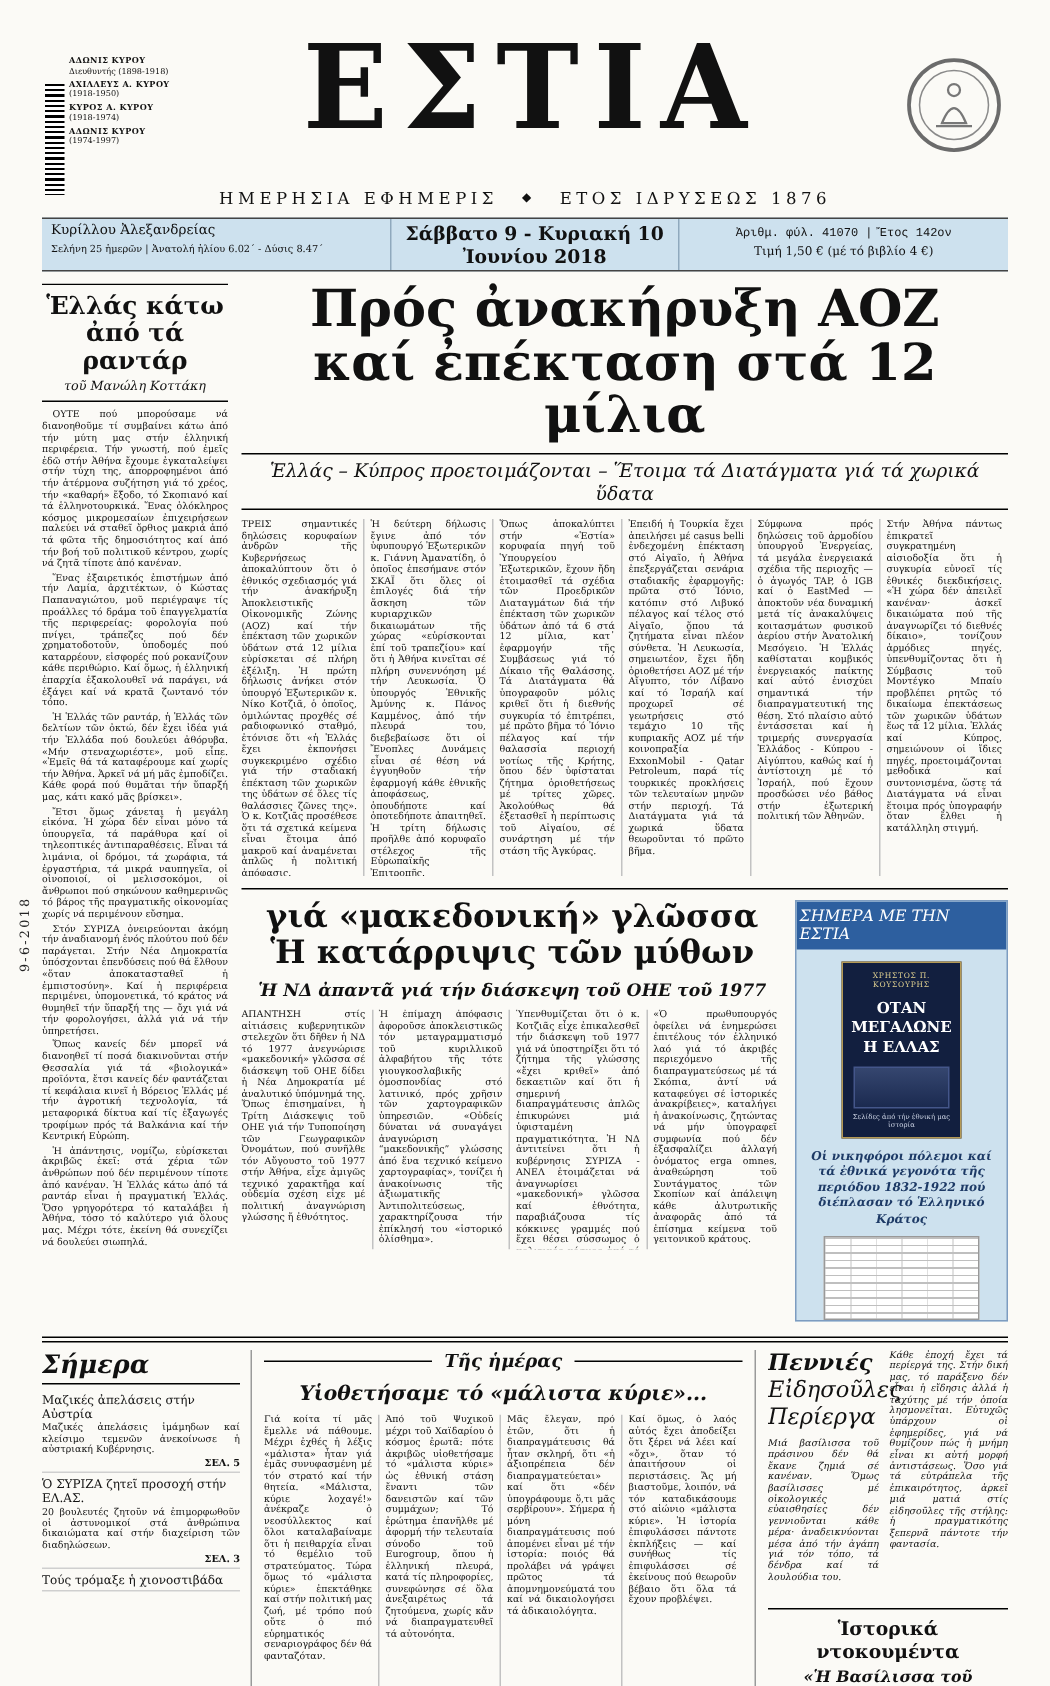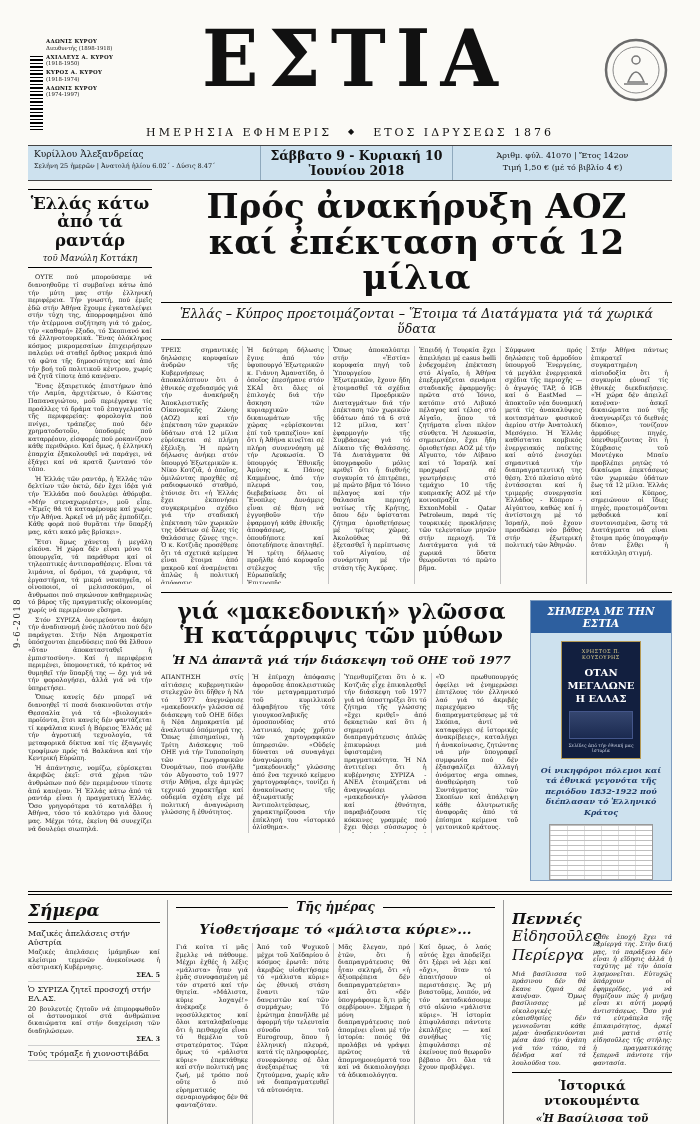--- a/index.html
+++ b/index.html
@@ -31,21 +31,21 @@
   .infobar { display:flex; margin-top:6px; background:#cde1ee;
     border-top:1px solid #444; border-bottom:1px solid #444; height:34px; }
   .ib-cell { box-sizing:border-box; padding:3px 6px; }
   .ib-c1 { width:36%; }
   .ib-c2 { width:30%; border-left:1px solid #8fa9bd; border-right:1px solid #8fa9bd;
     display:flex; align-items:center; justify-content:center; }
   .ib-c3 { width:34%; text-align:center; }
   .ib-saint { font-size:9px; }
   .ib-astro { font-size:6.5px; margin-top:3px; }
   .ib-date { font-size:12.5px; font-weight:bold; text-align:center; }
-  .ib-issue { font-size:8px; margin-top:2px; }
+  .ib-issue { font-size:8px; margin-top:2px;font-family:Liberation Mono, monospace; }
   .ib-price { font-size:8px; margin-top:3px; }
   
   .main { display:flex; gap:9px; margin-top:8px; }
   .editorial { width:124px; flex:none; height:654px; overflow:hidden; }
   .ed-head { border-top:1.5px solid #000; border-bottom:1px solid #000; text-align:center; padding:5px 0 4px; }
   .ed-title { font-size:16.5px; font-weight:bold; line-height:1.12; }
   .ed-byline { font-style:italic; font-size:8.5px; margin-top:3px; }
   .ed-body { margin-top:5px; font-size:6.3px; line-height:7.6px; text-align:justify; }
   .ed-body p { margin:0 0 2px 0; text-indent:7px; }
   .rightcol { flex:1; display:flex; flex-direction:column; min-width:0; }
@@ -57,22 +57,22 @@
     font-size:6.3px; line-height:7.5px; text-align:justify; overflow:hidden; }
   .col:first-child { border-left:none; padding-left:0; }
   .lead-cols { margin-top:6px; height:238px; overflow:hidden; }
   .feature-band { display:flex; gap:8px; margin-top:8px; border-top:1.5px solid #000; padding-top:7px; flex:1; }
   .feature { flex:1; min-width:0; }
   .feat-headline { text-align:center; font-weight:bold; font-size:21.5px; line-height:1.12; }
   .feat-deck { text-align:center; font-style:italic; font-weight:bold; font-size:11.5px; margin:5px 0 6px; }
   .feat-cols { height:160px; overflow:hidden; }
   
   .promo { width:140px; flex:none; border:1px solid #7d9cc0; background:#cde1ee; overflow:hidden; }
-  .promo-head { background:#2d5f9f; color:#fff; font-style:italic; font-weight:bold;
-    text-align:center; font-size:10.5px; padding:4px 2px; }
+  .promo-head { background:#2d5f9f; color:#fff; font-style:italic; font-weight:normal;
+    font-size:10.5px; padding:4px 2px; }
   .book { width:80px; box-sizing:border-box; margin:8px auto 6px; background:#121f3f;
     border:1px solid #b59a55; padding:6px 4px 5px; text-align:center; color:#fff; }
   .book-author { font-size:5px; color:#dcCD8f; color:#dccd8f; letter-spacing:0.5px; }
   .book-title { font-size:10px; font-weight:bold; margin-top:6px; line-height:1.3; }
   .book-art { height:26px; margin:6px 3px 4px; background:linear-gradient(180deg,#35466f,#1b2a50); border:1px solid #44568a; }
   .book-sub { font-size:4.6px; color:#cfd6e6; }
   .promo-caption { font-size:8px; font-style:italic; font-weight:bold; text-align:center;
     color:#1d3a66; padding:0 9px; line-height:1.3; }
   .promo-thumb { width:102px; height:54px; background:#fff; border:1px solid #999; margin:7px auto 0;
     background-image:repeating-linear-gradient(180deg,#bfbfbf 0 1px,transparent 1px 5px),
@@ -86,21 +86,21 @@
   .s-title { font-weight:normal; font-size:8px; line-height:1.15; }
   .s-body { font-size:6.3px; line-height:7.3px; margin-top:1px; text-align:justify; }
   .s-page { font-weight:bold; font-size:6.5px; text-align:right; margin-top:1px; }
   .day { flex:1; min-width:0; border-left:1px solid #9a9a9a; border-right:1px solid #9a9a9a; padding:0 8px; }
   .day-head { display:flex; align-items:center; gap:8px; }
   .day-head .line { flex:1; height:1px; background:#000; }
   .day-title { font-style:italic; font-weight:bold; font-size:12px; }
   .day-headline { text-align:center; font-weight:bold; font-style:italic; font-size:13.5px; margin:7px 0 6px; }
   .day-cols { height:192px; overflow:hidden; }
   .pennies { width:168px; flex:none; padding-left:8px; display:flex; flex-direction:column; box-sizing:border-box; }
-  .pen-grid { display:flex; gap:7px; height:166px; overflow:hidden;align-items:flex-end; }
+  .pen-grid { display:flex; gap:7px; height:166px; overflow:hidden; }
   .pen-left { width:74px; flex:none; }
   .pen-h1 { font-style:italic; font-weight:bold; font-size:15px; line-height:1.1; }
   .pen-h2,.pen-h3 { font-style:italic; font-size:15px; line-height:1.25; }
   .pen-text { font-size:6.3px; font-style:italic; line-height:7.4px; text-align:justify; margin-top:5px; }
   .pen-right { flex:1; min-width:0; font-size:6.3px; font-style:italic; line-height:7.4px; text-align:justify; }
   .historical { border-top:1px solid #000; margin-top:6px; padding-top:5px; text-align:center; }
   .hist-title { font-weight:bold; font-size:12.5px; }
   .hist-quote { font-weight:bold; font-style:italic; font-size:10.5px; margin-top:4px; line-height:1.25; }
 </style>
 </head>

